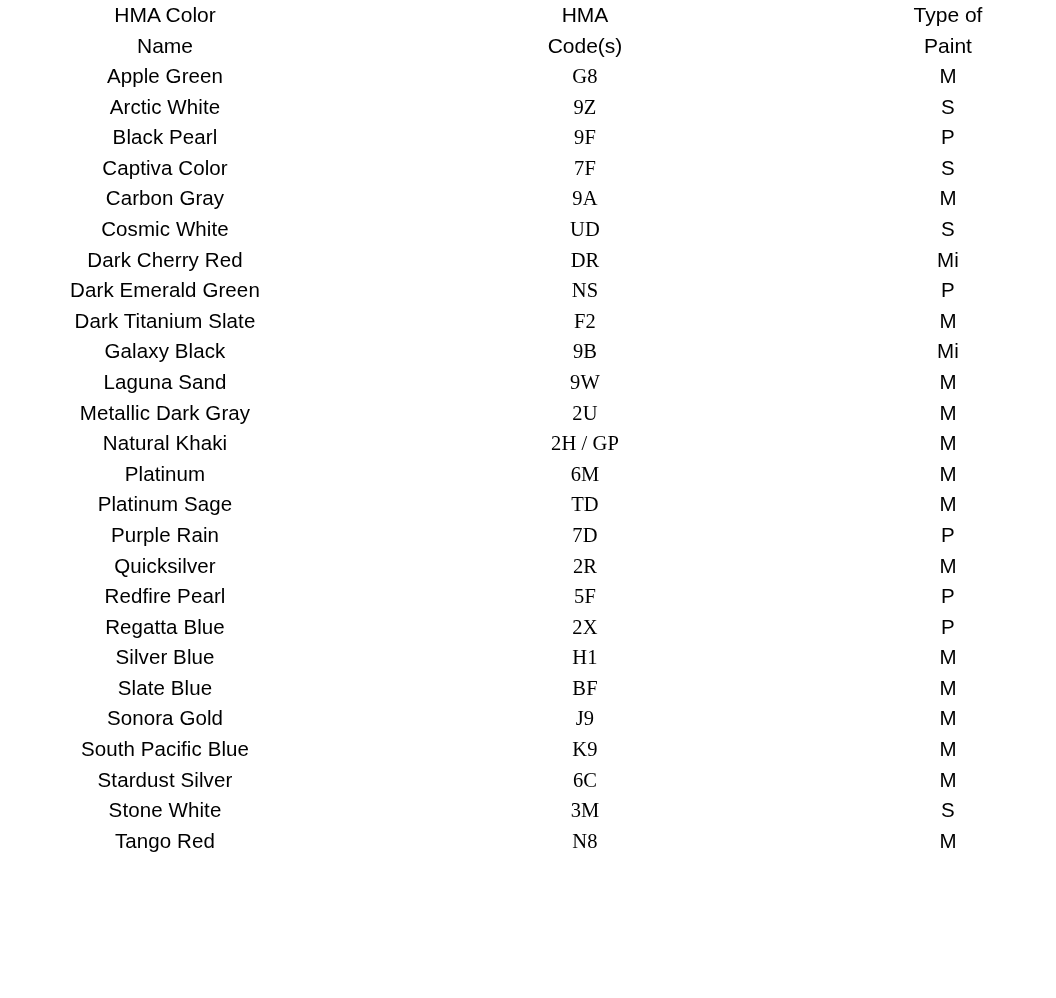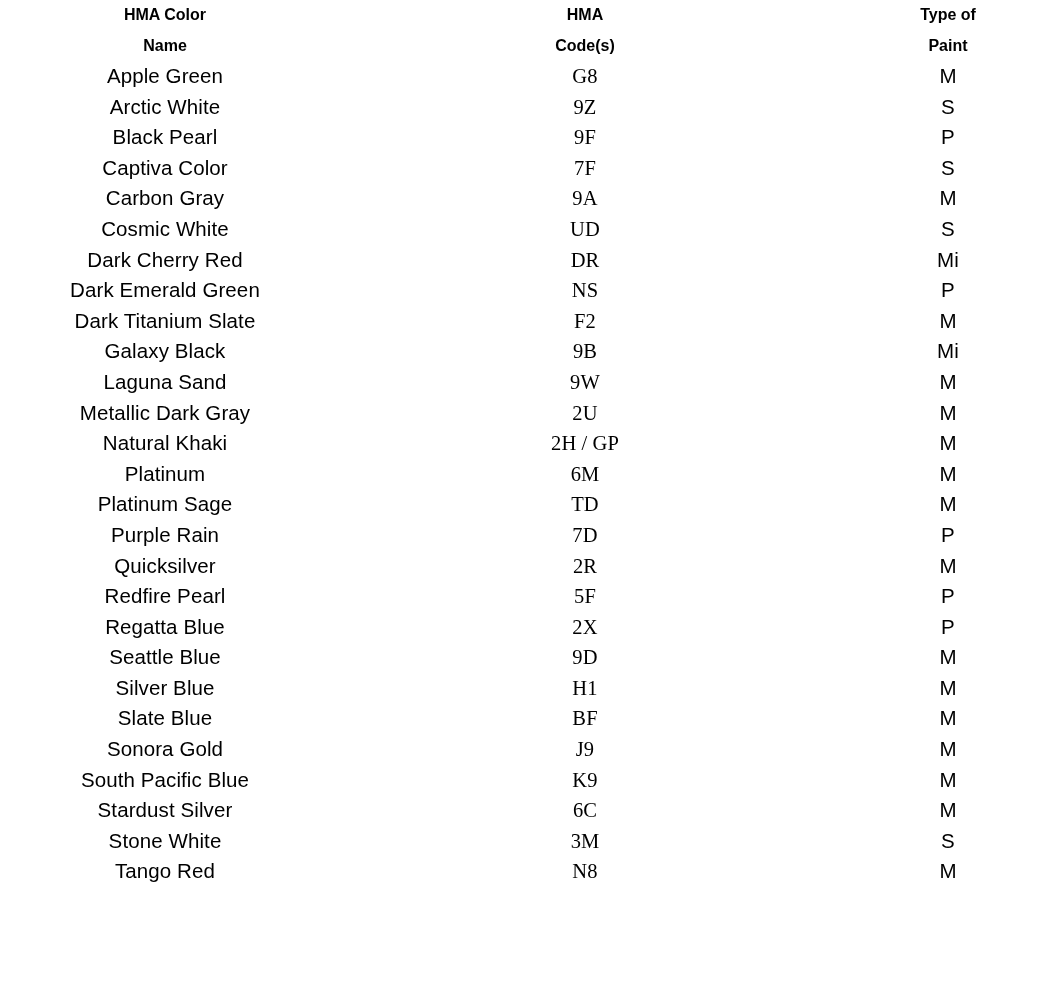--- a/index.html
+++ b/index.html
@@ -23,22 +23,22 @@
   table.paint-table {
     width: 1056px;
     border-collapse: collapse;
     table-layout: fixed;
   }
   table.paint-table col.c-name { width: 330px; }
   table.paint-table col.c-code { width: 510px; }
   table.paint-table col.c-type { width: 216px; }
 
   thead th {
-    font-size: 16px;
-    font-weight: bold;
+    font-size: 21px;
+    font-weight: normal;
     text-align: center;
     padding: 0;
     line-height: 30.5px;
     vertical-align: top;
     white-space: pre-line;
   }
   tbody td {
     font-size: 20.5px;
     font-weight: normal;
     text-align: center;
@@ -160,25 +160,20 @@
           <td class="name-cell">Redfire Pearl</td>
           <td class="code-cell">5F</td>
           <td class="type-cell">P</td>
         </tr>
         <tr>
           <td class="name-cell">Regatta Blue</td>
           <td class="code-cell">2X</td>
           <td class="type-cell">P</td>
         </tr>
         <tr>
-          <td class="name-cell">Seattle Blue</td>
-          <td class="code-cell">9D</td>
-          <td class="type-cell">M</td>
-        </tr>
-        <tr>
           <td class="name-cell">Silver Blue</td>
           <td class="code-cell">H1</td>
           <td class="type-cell">M</td>
         </tr>
         <tr>
           <td class="name-cell">Slate Blue</td>
           <td class="code-cell">BF</td>
           <td class="type-cell">M</td>
         </tr>
         <tr>

